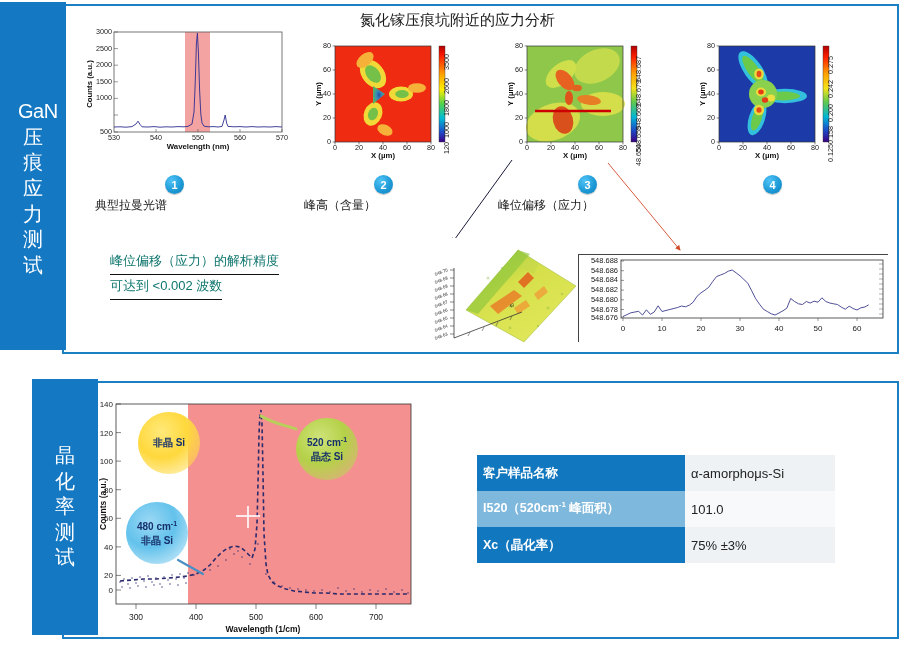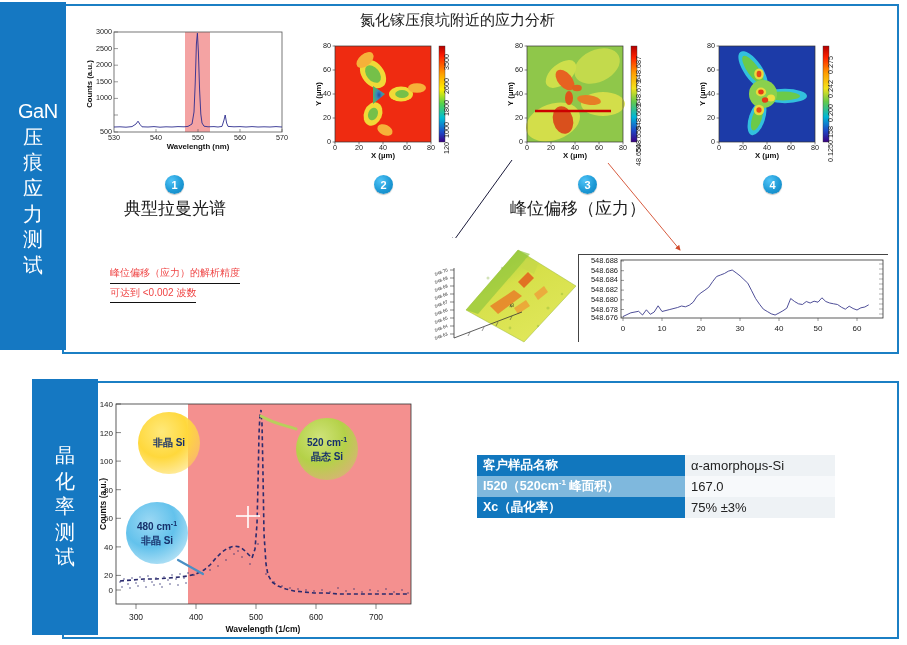--- a/index.html
+++ b/index.html
@@ -44,49 +44,49 @@
   }
   .sidebar-text .latin { display: block; font-size: 20px; letter-spacing: -0.5px; white-space: nowrap; }
 
   
   .slide-title {
     position: absolute; left: 8px; right: 0; top: 11px;
     text-align: center;
     font-size: 15px; color: #1a1a1a; font-weight: normal;
   }
   .fig-caption {
-    position: absolute; text-align: center; font-size: 17px; color: #1a1a1a;
+    position: absolute; text-align: left; font-size: 12px; color: #1a1a1a;
     width: 160px;
   }
   .badge {
     position: absolute; width: 19px; height: 19px; border-radius: 50%;
     background: radial-gradient(circle at 35% 30%, #4fc3f7 0%, #1e9ad6 55%, #0d82be 100%);
     color: #fff; font-size: 11px; font-weight: bold;
     display: flex; align-items: center; justify-content: center;
     box-shadow: 0 1px 1px rgba(0,0,0,.25);
   }
 
   .note-text {
-    position: absolute; left: 110px; top: 264px;
-    font-size: 10px; color: #ef4444; line-height: 1.75;
+    position: absolute; left: 110px; top: 250px;
+    font-size: 13px; color: #0f766e; line-height: 1.75;
   }
   .note-text span { border-bottom: 1px solid #111; display: inline-block; padding-bottom: 1px; }
 
   
   .chart-box { position: absolute; background: #fff; }
   svg { display: block; }
   .axlbl { font-size: 3.6px; fill: #222; font-family: "Liberation Sans", sans-serif; }
   .axttl { font-size: 3.9px; fill: #111; font-weight: bold; font-family: "Liberation Sans", sans-serif; }
 
   
   .data-table {
     position: absolute; left: 477px; top: 455px;
     border-collapse: collapse; font-size: 12.5px;
   }
-  .data-table td { padding: 0 6px; height: 21px; vertical-align: middle; }
+  .data-table td { padding: 0 6px; height: 36px; vertical-align: middle; }
   .data-table td.key { color: #fff; font-weight: bold; width: 208px; }
   .data-table tr:nth-child(odd) td.key { background: #1177be; }
   .data-table tr:nth-child(even) td.key { background: #7fb8dd; }
   .data-table td.val { color: #222; background: #eef2f5; width: 150px; font-size: 13px; }
   .data-table tr:nth-child(even) td.val { background: #f7f9fb; }
   .data-table sup { font-size: 8px; vertical-align: super; }
 
   
   .bubble {
     position: absolute; border-radius: 50%;
@@ -231,20 +231,21 @@
             <text x="9" y="41">20</text>
             <text x="9" y="29">40</text>
           <text x="9" y="17">60</text>
             <text x="9" y="5">80</text>
         </g>
         <text class="axttl" x="35" y="60" text-anchor="middle" font-size="2.5">X (µm)</text>
         <text class="axttl" x="4" y="28" text-anchor="middle" font-size="2.5" transform="rotate(-90 4 28)">Y (µm)</text>
       </svg>
     </div>
     <div class="badge" style="left:374px; top:175px;">2</div>
+    <div class="fig-caption" style="left:304px; top:197px;">峰高（含量）</div>
 
     <div class="chart-box" style="left:505px; top:38px; width:142px; height:128px;">
       <svg viewBox="0 0 71 64" width="142" height="128">
         <defs>
           <linearGradient id="cb-green" x1="0" y1="0" x2="0" y2="1">
             <stop offset="0%" stop-color="#b20000"></stop>
               <stop offset="12%" stop-color="#ff2200"></stop>
             <stop offset="28%" stop-color="#ff9c00"></stop>
               <stop offset="44%" stop-color="#f3e21b"></stop>
             <stop offset="58%" stop-color="#64c94b"></stop>
@@ -668,21 +669,21 @@
     </div>
 
     <table class="data-table" style="top:78px;">
       <tbody>
           <tr>
         <td class="key">客户样品名称</td>
         <td class="val">α-amorphoμs-Si</td>
       </tr>
       <tr>
         <td class="key"><span>I520（520cm</span><sup>-1</sup><span> 峰面积）</span></td>
-        <td class="val">167.0</td>
+        <td class="val">101.0</td>
       </tr>
       <tr>
         <td class="key">Xc（晶化率）</td>
         <td class="val">75% ±3%</td>
       </tr>
     </tbody>
       </table>
   </div>
 </div>
 

